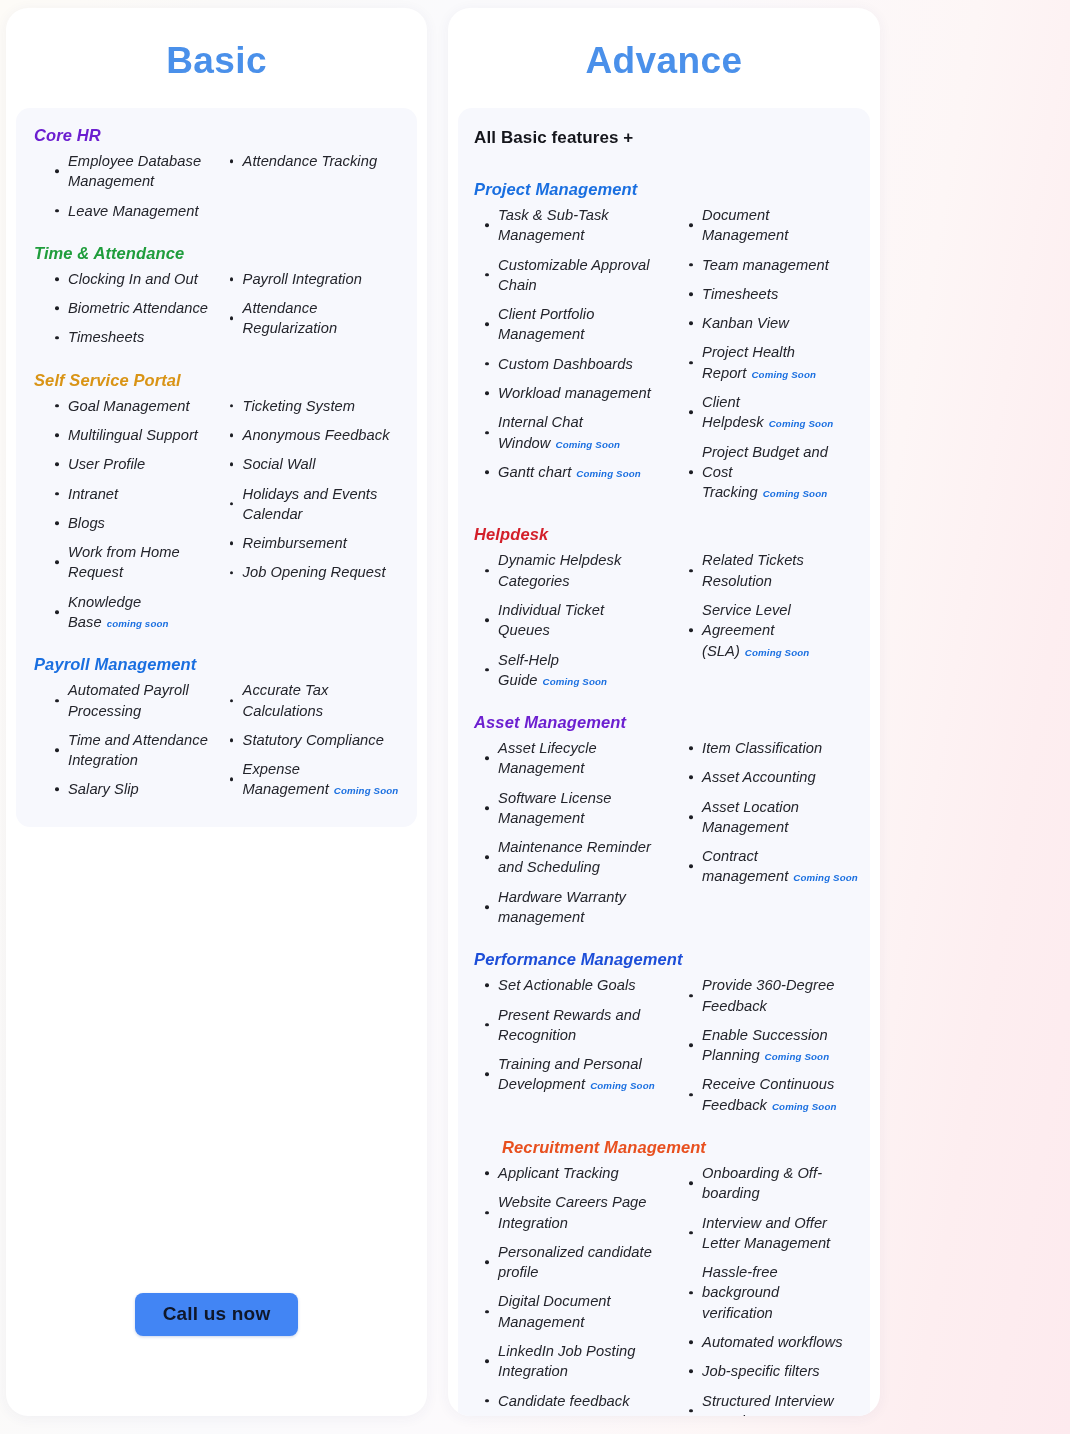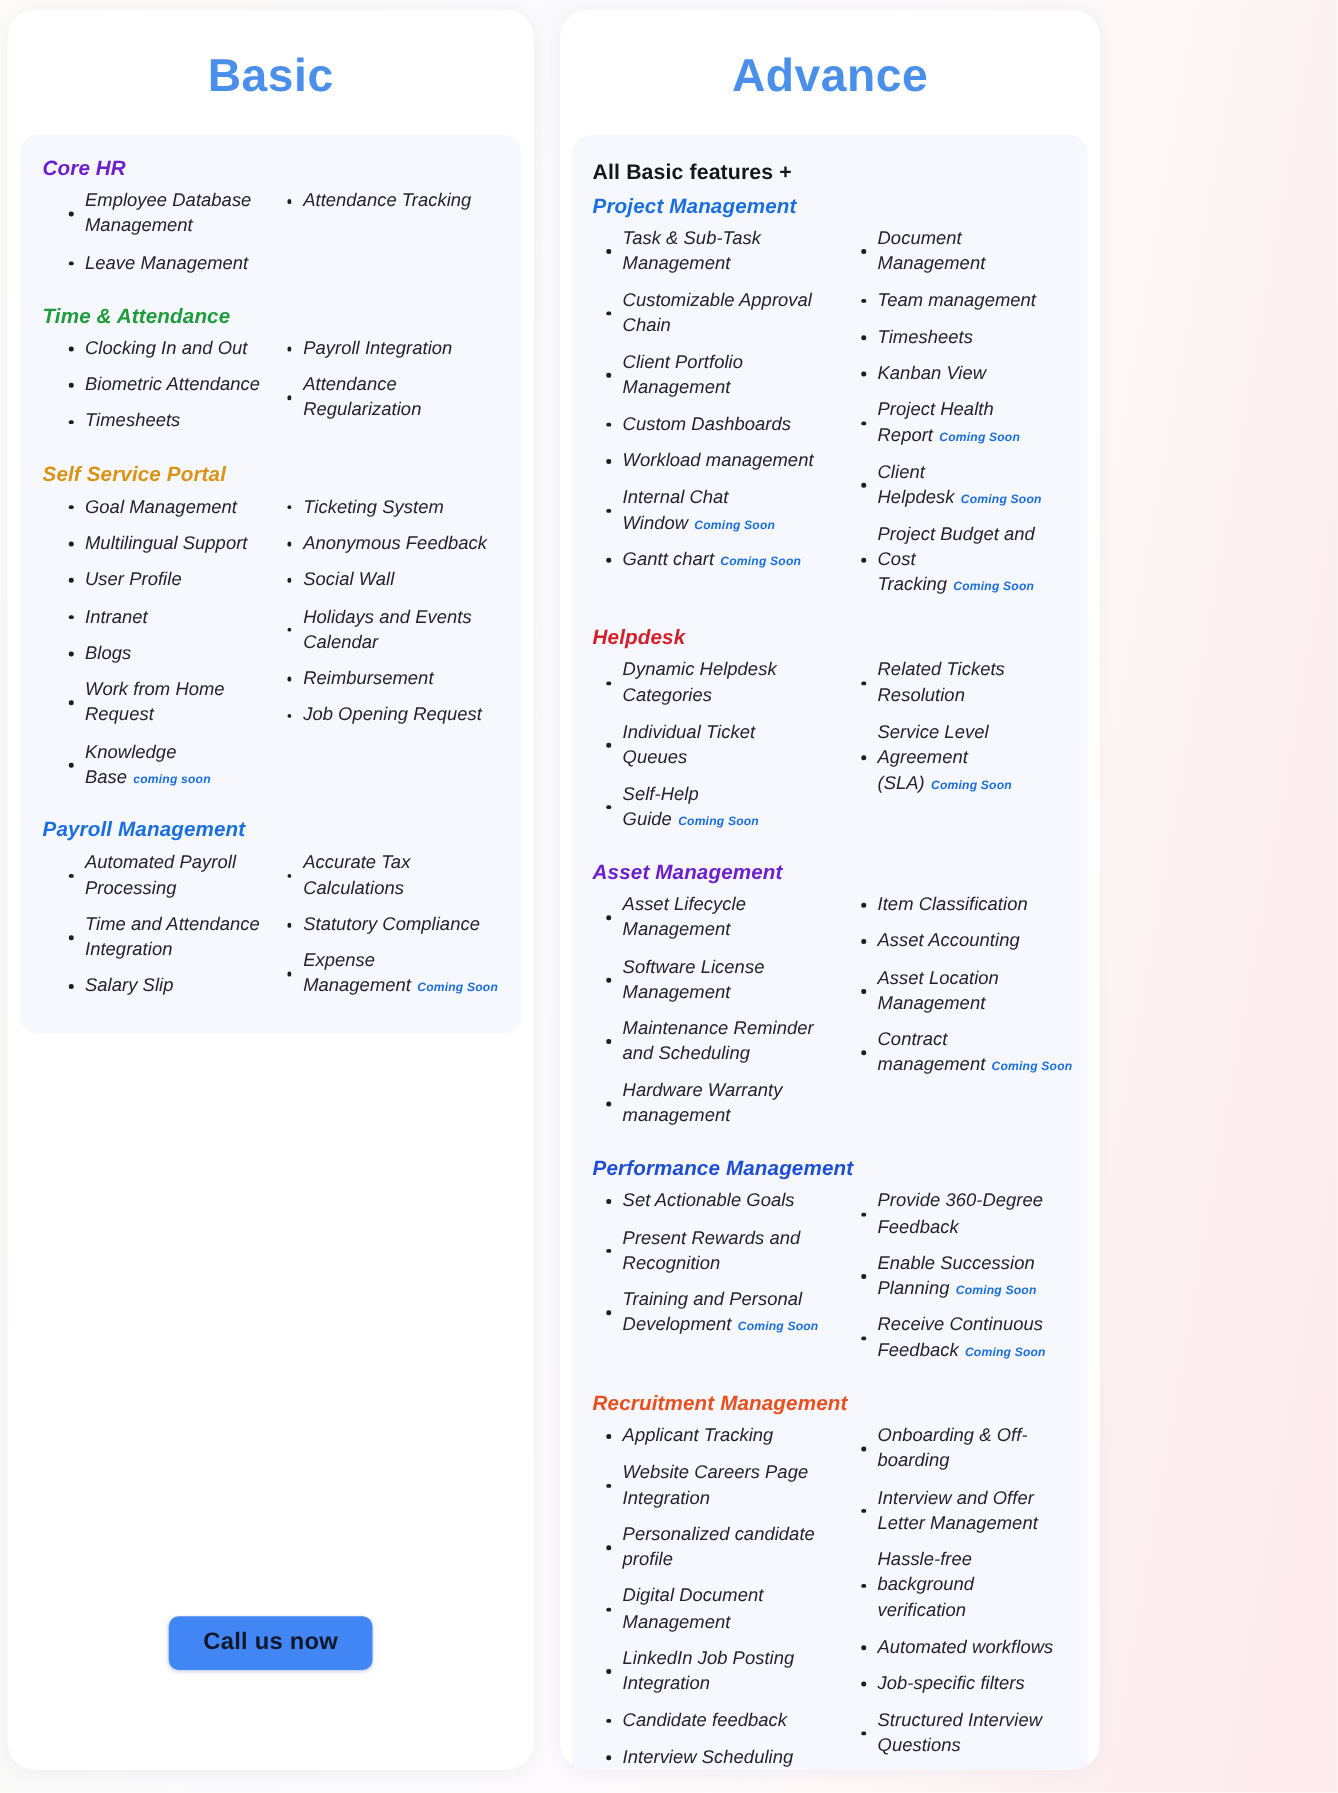--- a/index.html
+++ b/index.html
@@ -63,21 +63,21 @@
     padding: 18px 18px 22px 18px;
     flex: 0 0 auto;
   }
   .card-basic .panel   { padding-bottom: 14px; }
   .card-advance .panel { padding: 20px 16px 24px 16px; }
 
   .all-basic {
     font-size: 17px;
     font-weight: 700;
     color: #15161c;
-    margin-bottom: 8px;
+    margin-bottom: 32px;
     letter-spacing: 0.1px;
   }
 
   
   .section { margin-bottom: 4px; font-style: italic; }
   .section-title {
     font-size: 16.5px;
     font-weight: 700;
     letter-spacing: 0.1px;
     margin: 14px 0 6px 0;
@@ -330,21 +330,21 @@
               <div class="col">
                 <ul class="feat">
                   <li><span>Provide 360-Degree Feedback</span></li>
                   <li><span>Enable Succession Planning</span><span class="badge">Coming Soon</span></li>
                   <li><span>Receive Continuous Feedback</span><span class="badge">Coming Soon</span></li>
                 </ul>
               </div>
             </div>
           </div>
           <div class="section">
-            <div class="section-title" style="color: rgb(232, 80, 31);">Recruitment Management</div>
+            <div class="section-title" style="color: rgb(232, 80, 31); margin-left: 28px;">Recruitment Management</div>
             <div class="cols">
               <div class="col">
                 <ul class="feat">
                   <li><span>Applicant Tracking</span></li>
                   <li><span>Website Careers Page Integration</span></li>
                   <li><span>Personalized candidate profile</span></li>
                   <li><span>Digital Document Management</span></li>
                   <li><span>LinkedIn Job Posting Integration</span></li>
                   <li><span>Candidate feedback</span></li>
                   <li><span>Interview Scheduling</span></li>

